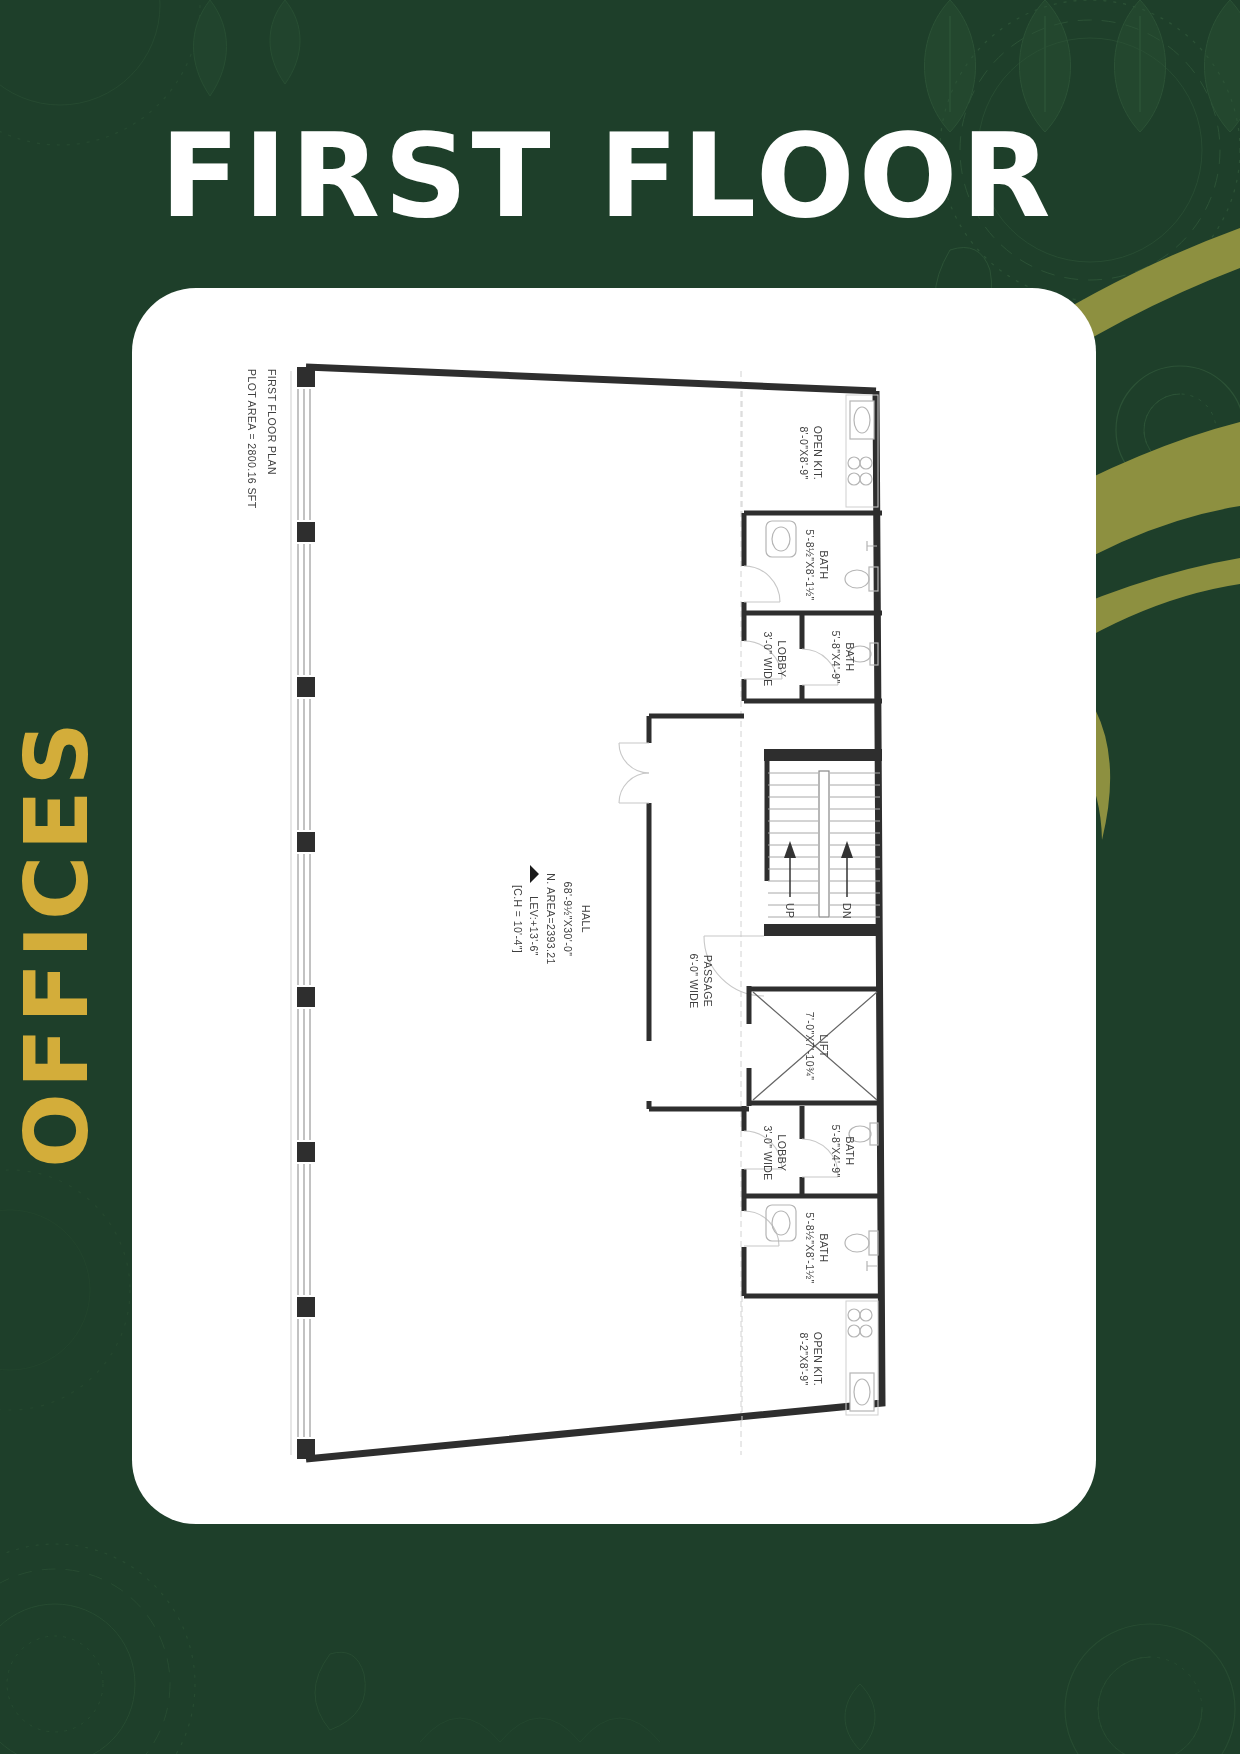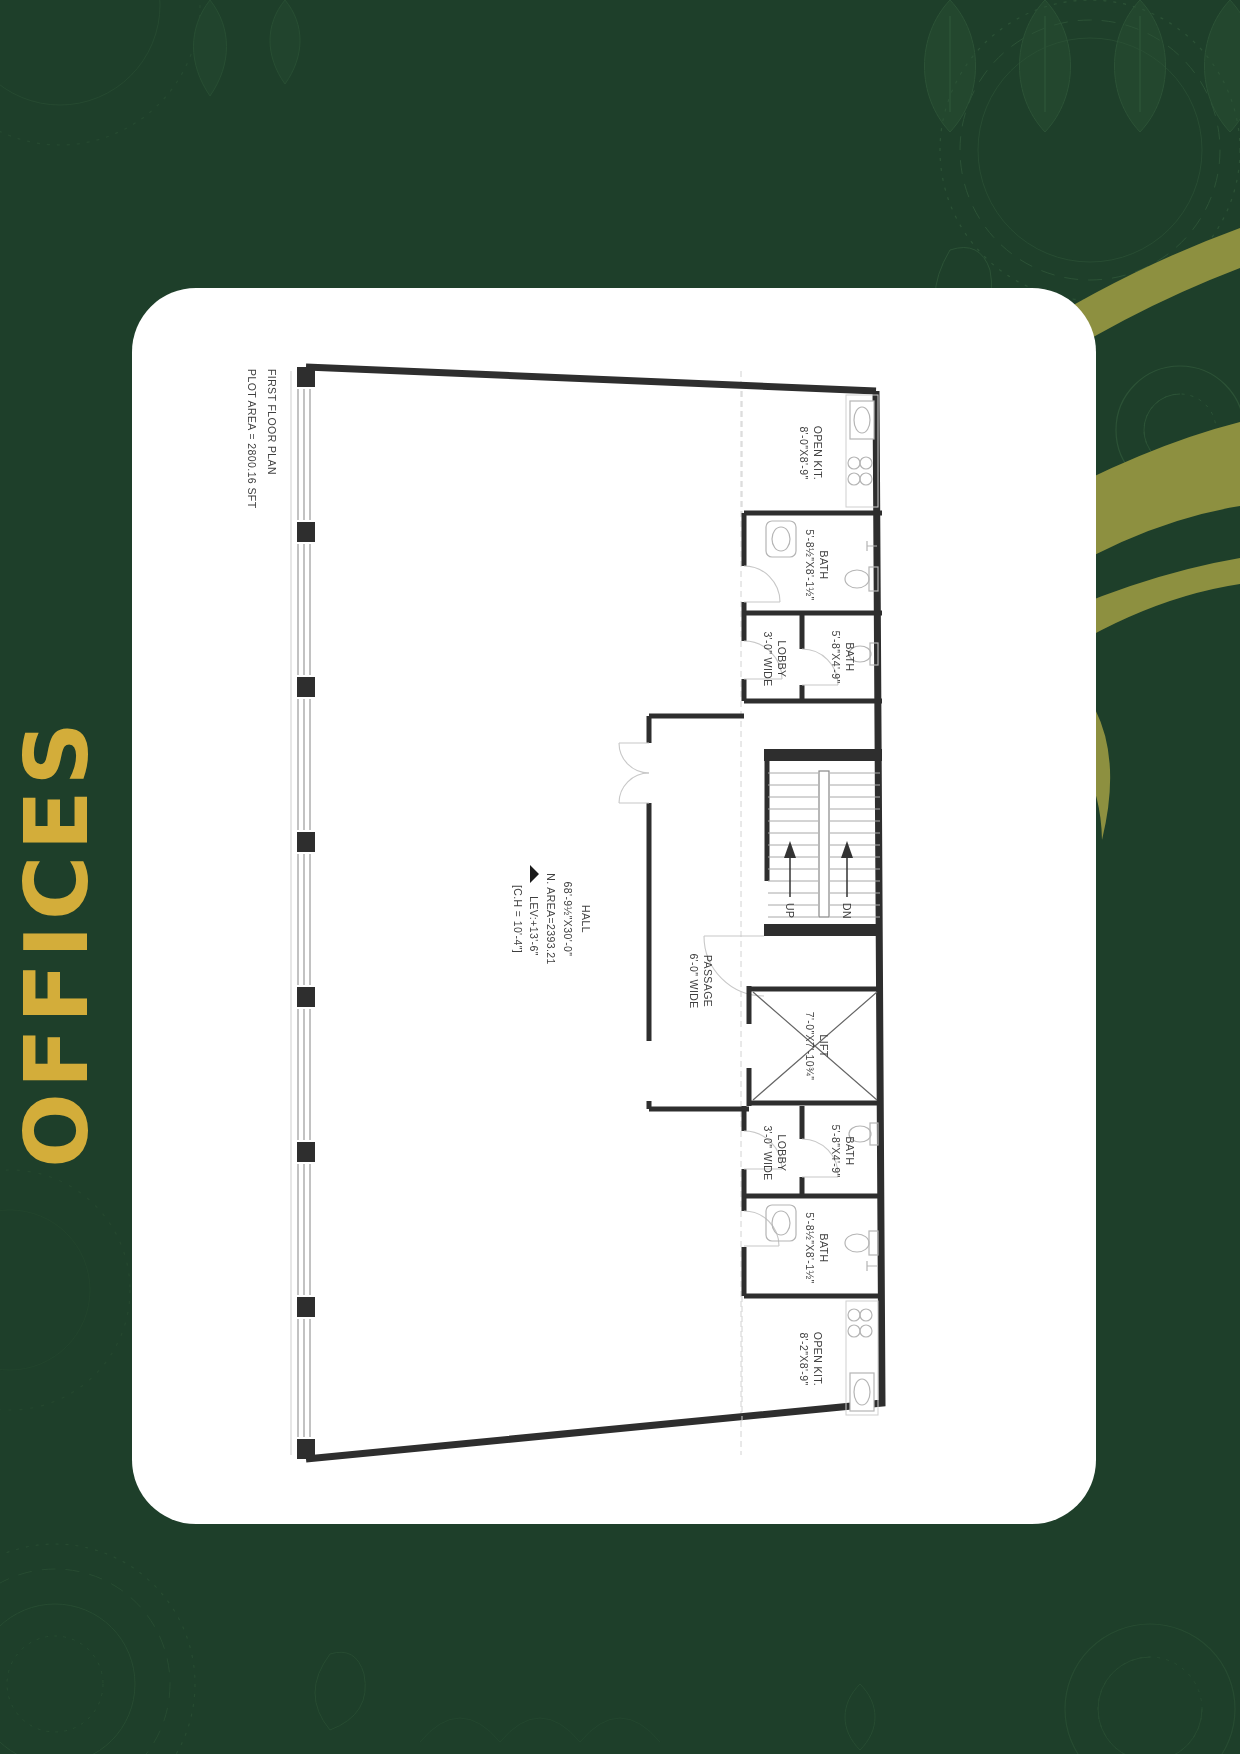--- a/index.html
+++ b/index.html
@@ -91,20 +91,21 @@
 
   <svg class="swoosh" width="440" height="760" viewBox="0 0 440 760">
     <g fill="#8d9040">
       <path d="M 18 345 Q 215 160 440 78 L 440 118 Q 225 200 50 372 Z"></path>
       <path d="M 96 442 Q 290 310 440 272 L 440 356 Q 305 378 168 488 Z"></path>
       <path d="M 160 512 Q 310 430 440 408 L 440 434 Q 320 452 196 548 Z"></path>
       <path d="M 200 545 Q 300 585 302 690 Q 330 575 262 518 Q 232 497 214 497 Z"></path>
     </g>
   </svg>
 
+  <div class="main-title">FIRST FLOOR</div>
 
   <div class="side-label">OFFICES</div>
 
   <div class="card">
     <div class="plan-wrap">
       <svg class="plan" viewBox="0 0 1130 760">
 
         <g>
           <path class="dash" d="M30 253 L1114 253"></path>
           <path class="faint" d="M30 703 L1114 703"></path>

